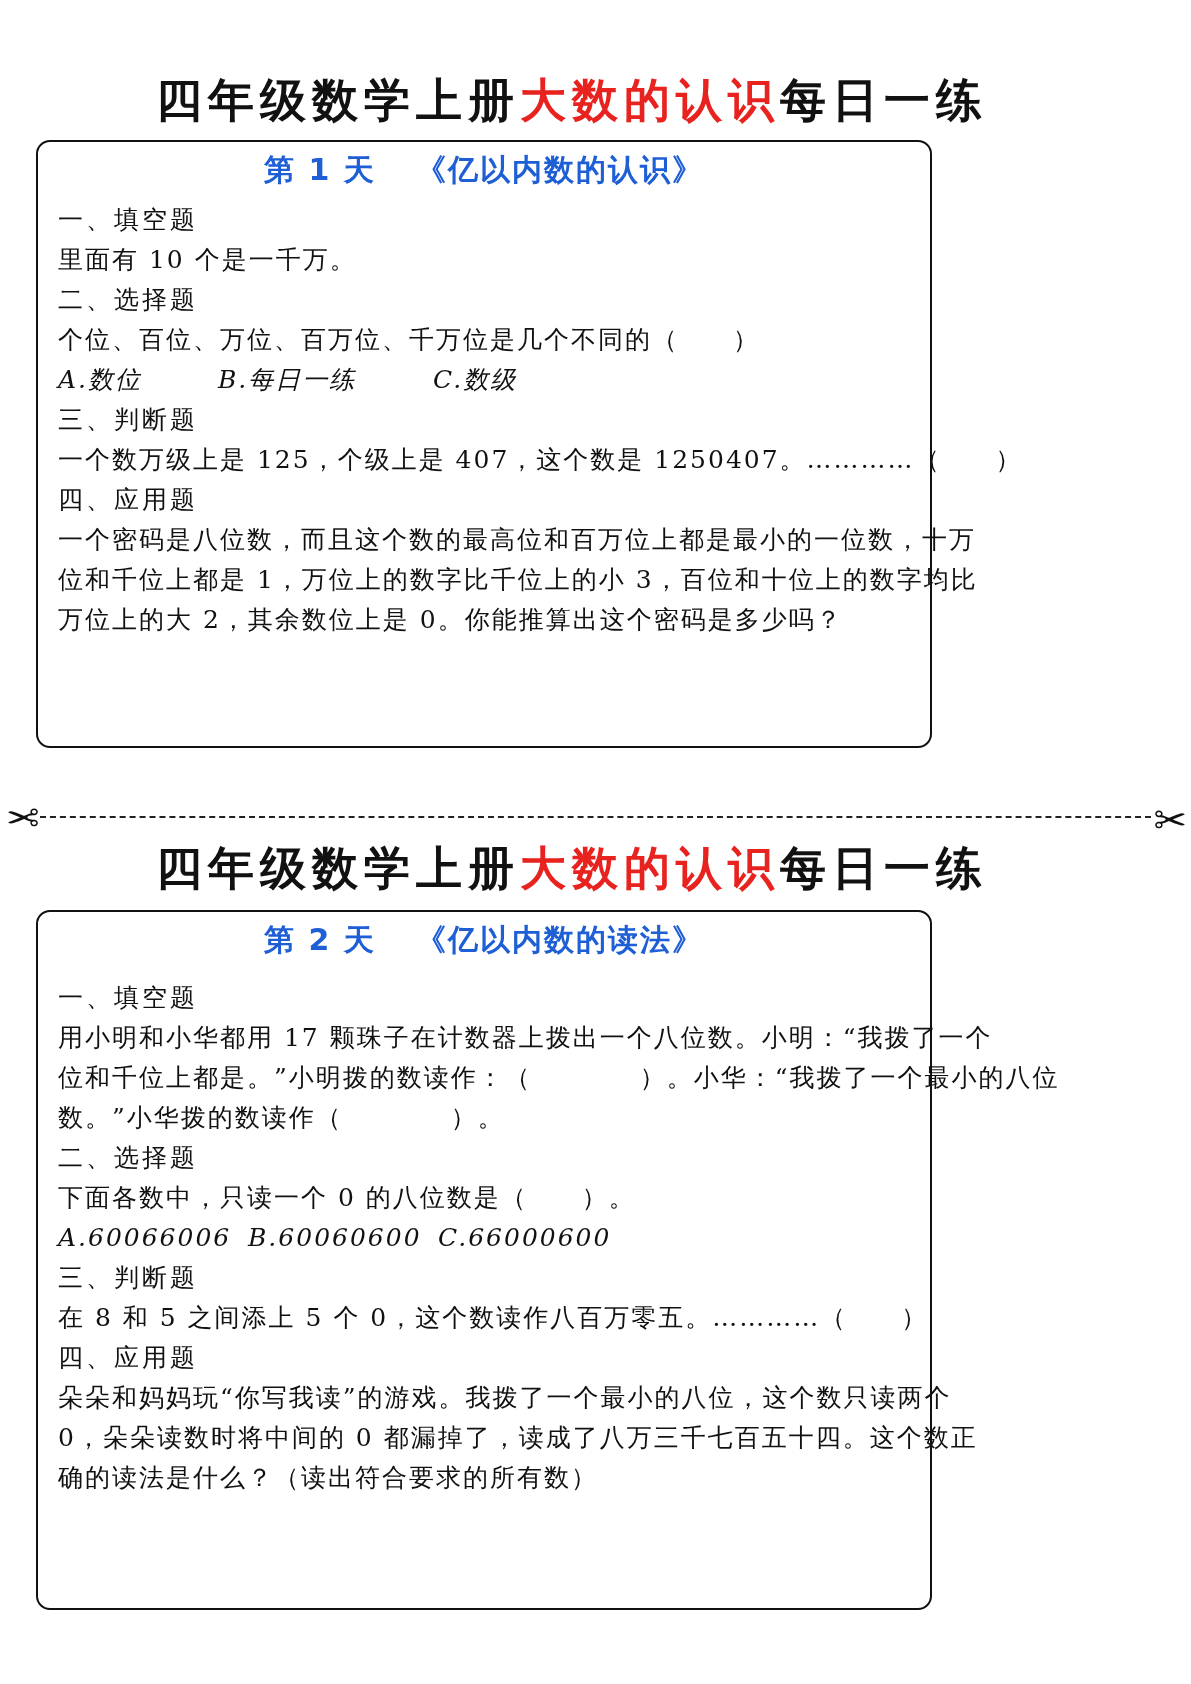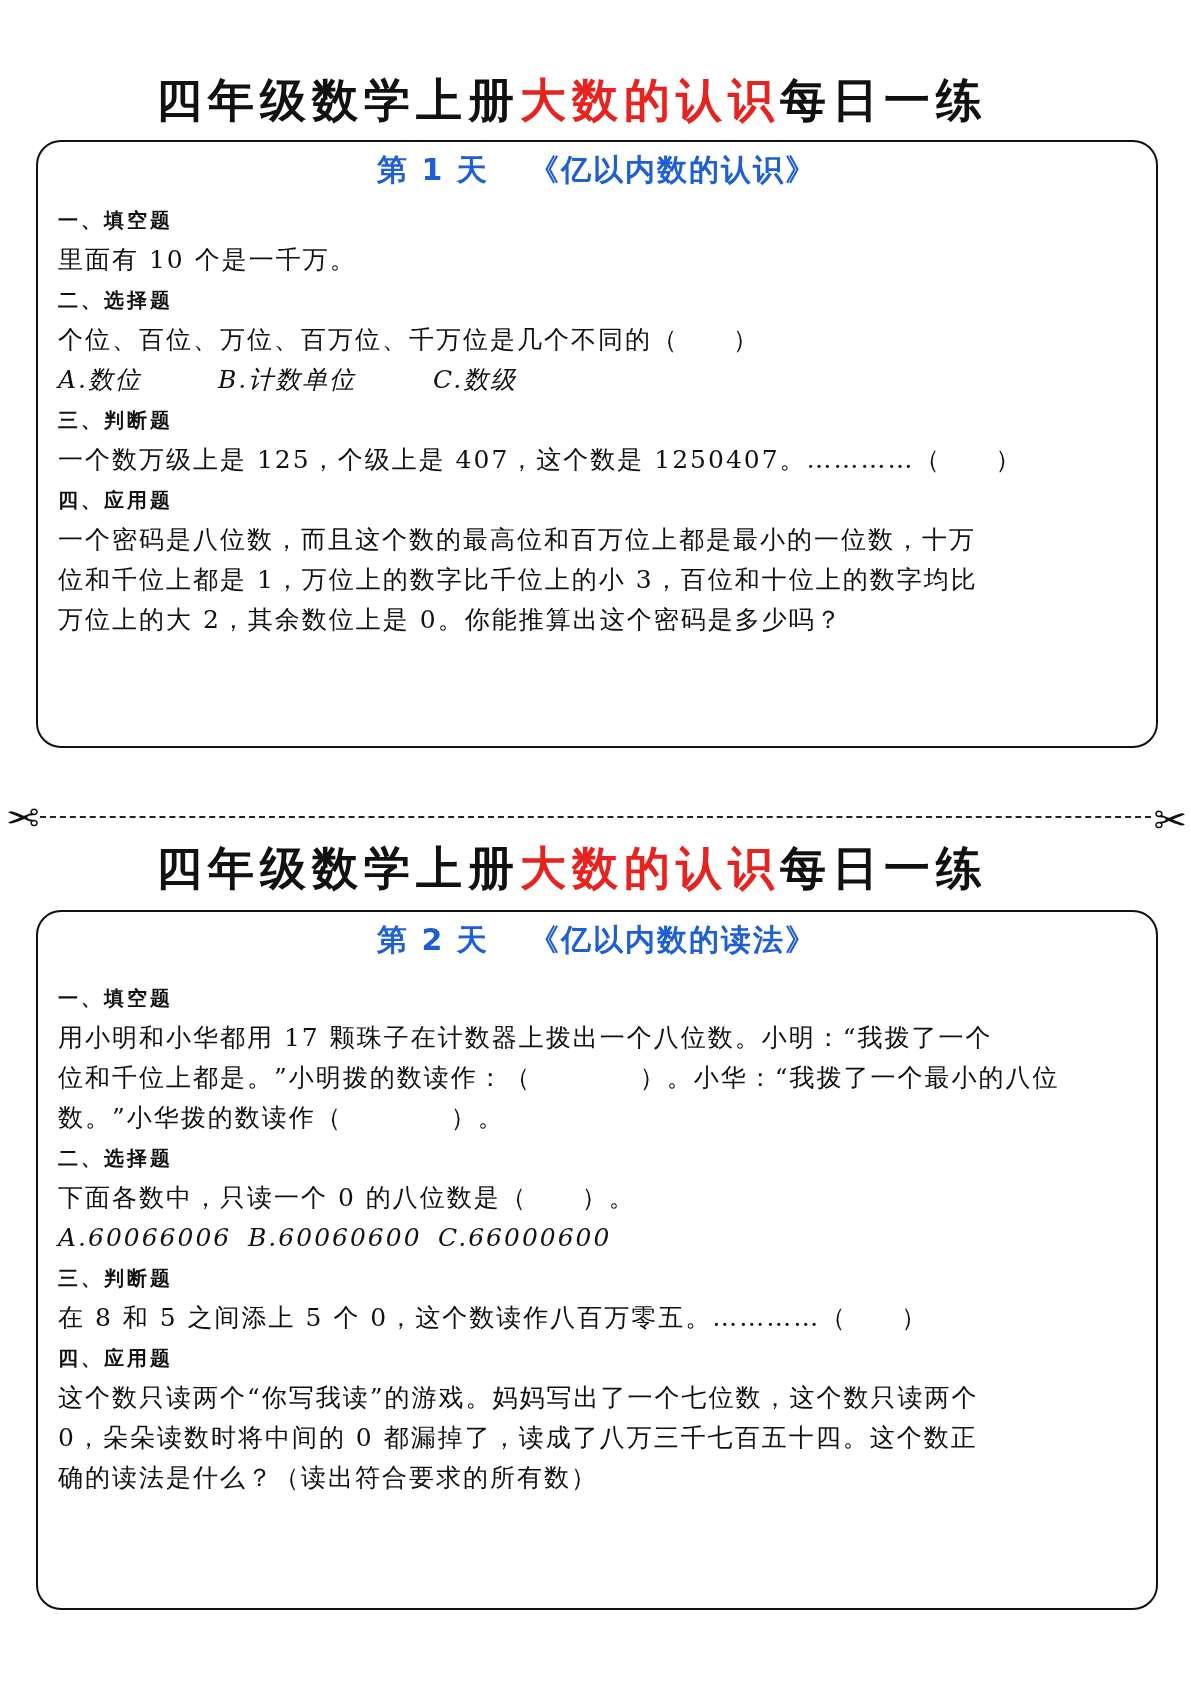--- a/index.html
+++ b/index.html
@@ -8,33 +8,33 @@
     font-family: "DejaVu Serif", "Liberation Serif", serif; color: #111;
   }
   .title {
     position: absolute; left: 0; width: 1144px; text-align: center;
     font-family: "DejaVu Sans", "Liberation Sans", sans-serif;
     font-weight: bold; font-size: 46px; letter-spacing: 6px; line-height: 60px;
     color: #111;
   }
   .title .hl { color: #e8231f; }
   .card {
-    position: absolute; left: 36px; width: 1122px;
-    border: 2.5px solid #111; border-radius: 25px; box-sizing: border-box;
+    position: absolute; left: 36px; width: 896px;
+    border: 2.5px solid #111; border-radius: 14px; box-sizing: border-box;
   }
   .day {
     position: absolute; left: 0; right: 0; text-align: center;
     color: #1e5fd6; font-weight: bold; font-size: 30px; letter-spacing: 2px;
     font-family: "DejaVu Sans", "Liberation Sans", sans-serif;
   }
   .day .gap { display: inline-block; width: 40px; }
   .content { position: absolute; left: 20px; right: 24px; }
   .sec {
     font-family: "DejaVu Sans", "Liberation Sans", sans-serif;
-    font-weight: bold; font-size: 20px; line-height: 40px; height: 40px;
+    font-weight: normal; font-size: 25px; line-height: 40px; height: 40px;
     letter-spacing: 3px;
   }
   .line { font-size: 25px; line-height: 40px; height: 40px; white-space: nowrap; letter-spacing: 2px; }
   .opts span { display: inline-block; font-style: italic; }
   .cut {
     position: absolute; top: 816px; left: 40px; right: 40px; height: 0;
     border-top: 2px dashed #222;
   }
   .scissor { position: absolute; font-size: 40px; line-height: 40px; color: #111; }
 </style>
@@ -48,21 +48,21 @@
 <div class="card" style="top:140px; height:608px;">
   <div class="day" style="top:8px;">
     <span>第 1 天</span><span class="gap"></span><span>《亿以内数的认识》</span>
   </div>
   <div class="content" style="top:58px;">
     <div class="sec">一、填空题</div>
     <div class="line">里面有 10 个是一千万。</div>
     <div class="sec">二、选择题</div>
     <div class="line">个位、百位、万位、百万位、千万位是几个不同的（　　）</div>
     <div class="line opts">
-      <span style="width:160px">A.数位</span><span style="width:215px">B.计数单位</span><span>C.数级</span>
+      <span style="width:160px">A.数位</span><span style="width:215px">B.每日一练</span><span>C.数级</span>
     </div>
     <div class="sec">三、判断题</div>
     <div class="line">一个数万级上是 125，个级上是 407，这个数是 1250407。…………（　　）</div>
     <div class="sec">四、应用题</div>
     <div class="line">一个密码是八位数，而且这个数的最高位和百万位上都是最小的一位数，十万</div>
     <div class="line">位和千位上都是 1，万位上的数字比千位上的小 3，百位和十位上的数字均比</div>
     <div class="line">万位上的大 2，其余数位上是 0。你能推算出这个密码是多少吗？</div>
   </div>
 </div>
 
@@ -84,17 +84,17 @@
     <div class="line">位和千位上都是。”小明拨的数读作：（　　　　）。小华：“我拨了一个最小的八位</div>
     <div class="line">数。”小华拨的数读作（　　　　）。</div>
     <div class="sec">二、选择题</div>
     <div class="line">下面各数中，只读一个 0 的八位数是（　　）。</div>
     <div class="line opts">
       <span style="width:190px">A.60066006</span><span style="width:190px">B.60060600</span><span>C.66000600</span>
     </div>
     <div class="sec">三、判断题</div>
     <div class="line">在 8 和 5 之间添上 5 个 0，这个数读作八百万零五。…………（　　）</div>
     <div class="sec">四、应用题</div>
-    <div class="line">这个数只读两个“你写我读”的游戏。妈妈写出了一个七位数，这个数只读两个</div>
+    <div class="line">朵朵和妈妈玩“你写我读”的游戏。我拨了一个最小的八位，这个数只读两个</div>
     <div class="line">0，朵朵读数时将中间的 0 都漏掉了，读成了八万三千七百五十四。这个数正</div>
     <div class="line">确的读法是什么？（读出符合要求的所有数）</div>
   </div>
 </div>
 
 </body></html>

